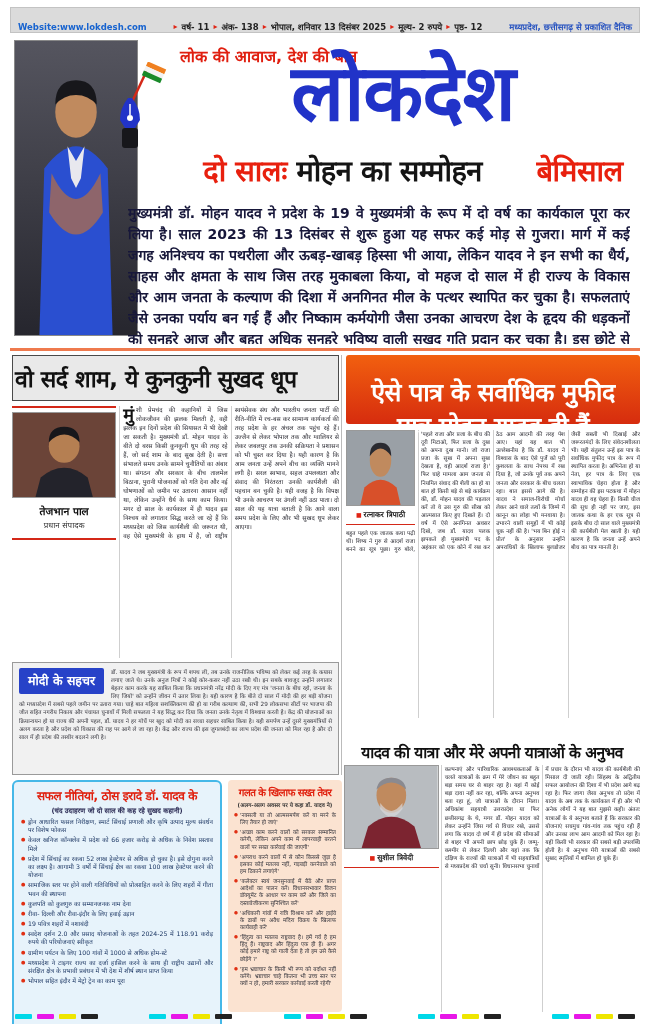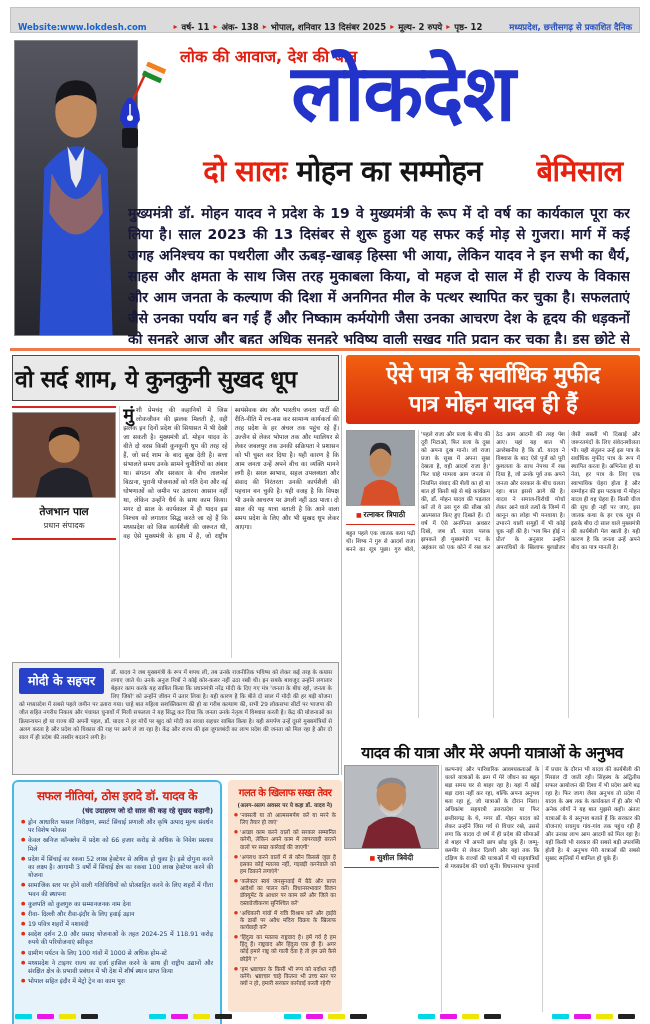--- a/index.html
+++ b/index.html
@@ -36,37 +36,37 @@
   .author-role{text-align:center;font-size:8px;color:#333;margin:1px 0 2px;}
   .dropcap{float:left;font-size:18px;font-weight:bold;line-height:0.9;margin:1px 2px 0 0;color:#111;}
 
   
   .modi-box{left:12px;top:662px;width:327px;height:113px;border:1px solid #9a9a9a;background:#f1f1f1;box-sizing:border-box;padding:5px 6px;font-size:5.7px;line-height:1.42;text-align:justify;color:#33333b;overflow:hidden;}
   .modi-label{float:left;background:#2742c8;color:#fff;font-weight:bold;font-size:12.5px;padding:4px 9px;margin:0 7px 2px 0;border-radius:2px;}
 
   
   .vline1{left:341px;top:355px;width:1px;height:420px;background:#bbb;}
   .right-article{left:346px;top:355px;width:294px;}
-  .ra-head{height:69px;background:linear-gradient(180deg,#f2600f,#d62c0e);color:#fff;text-align:center;font-weight:bold;font-size:22px;line-height:1.34;padding-top:5px;box-sizing:border-box;border-radius:3px;letter-spacing:-0.5px;}
+  .ra-head{height:69px;background:linear-gradient(180deg,#f2600f,#d62c0e);color:#fff;text-align:center;font-weight:bold;font-size:25px;line-height:1.34;padding-top:21px;box-sizing:border-box;border-radius:3px;letter-spacing:-0.5px;}
   .ra-head span{display:block;white-space:nowrap;overflow:hidden;}
   .ra-body{margin-top:6px;height:288px;column-count:4;column-gap:6px;column-rule:1px solid #cfcfcf;font-size:5.7px;line-height:1.42;text-align:justify;color:#26262e;overflow:hidden;}
   .photo-card{break-inside:avoid;border-bottom:1.5px solid #d42818;padding-bottom:3px;margin-bottom:4px;}
   .pc-img{width:100%;height:76px;border:1px solid #999;box-sizing:border-box;}
   .pc-cap{font-size:7.5px;font-weight:bold;color:#222;text-align:center;margin-top:2px;}
   .sq{color:#e02414;font-size:6px;margin-right:2px;}
 
   
   .travel-head{left:344px;top:741px;width:296px;text-align:center;font-weight:bold;font-size:15.5px;letter-spacing:-0.6px;color:#101010;white-space:nowrap;overflow:hidden;}
   .travel-body{left:344px;top:765px;width:296px;height:247px;column-count:3;column-gap:6px;column-rule:1px solid #cfcfcf;font-size:5.7px;line-height:1.42;text-align:justify;color:#26262e;overflow:hidden;}
   .pc-img2{width:100%;height:84px;border:1px solid #999;box-sizing:border-box;}
 
   
   .success-box{left:12px;top:780px;width:210px;height:264px;border:2px solid #45b8e8;border-radius:6px;background:#e7f3fb;box-sizing:border-box;padding:5px 7px;overflow:hidden;}
   .sb-head{color:#e0200e;font-weight:bold;font-size:12px;text-align:center;white-space:nowrap;overflow:hidden;letter-spacing:-0.4px;}
-  .sb-sub{font-size:6.8px;font-weight:bold;color:#2c2c55;text-align:right;margin:2px 0 3px;}
+  .sb-sub{font-size:6.8px;font-weight:bold;color:#2c2c55;text-align:center;margin:2px 0 3px;}
   .sb-list{margin:0;padding:0;list-style:none;}
   .sb-list li{position:relative;padding-left:7px;font-size:6.2px;line-height:1.32;color:#15305e;margin-bottom:2px;text-align:justify;}
   .sb-list li::before{content:"●";position:absolute;left:0;top:0;color:#e03014;font-size:5px;}
 
   .strict-box{left:228px;top:780px;width:114px;height:232px;background:#fbe3d1;border-radius:4px;box-sizing:border-box;padding:5px 6px;overflow:hidden;}
   .kb-head{color:#e0200e;font-weight:bold;font-size:10px;text-align:center;white-space:nowrap;overflow:hidden;letter-spacing:-0.5px;}
   .kb-sub{font-size:5.6px;font-weight:bold;color:#333;text-align:center;margin:2px 0 3px;}
   .kb-list{margin:0;padding:0;list-style:none;}
   .kb-list li{position:relative;padding-left:6px;font-size:5.5px;line-height:1.3;color:#33333b;margin-bottom:3px;text-align:justify;}
   .kb-list li::before{content:"●";position:absolute;left:0;top:0;color:#e03014;font-size:4.5px;}

